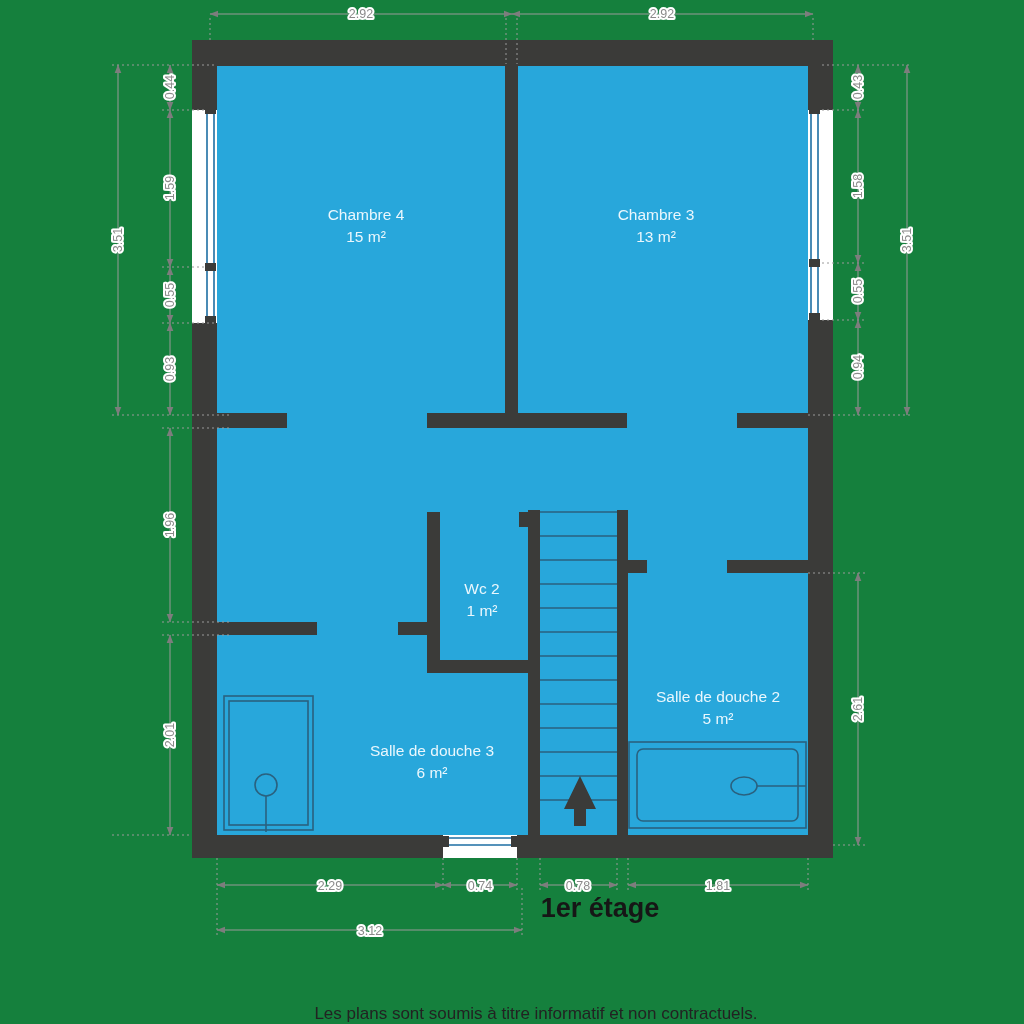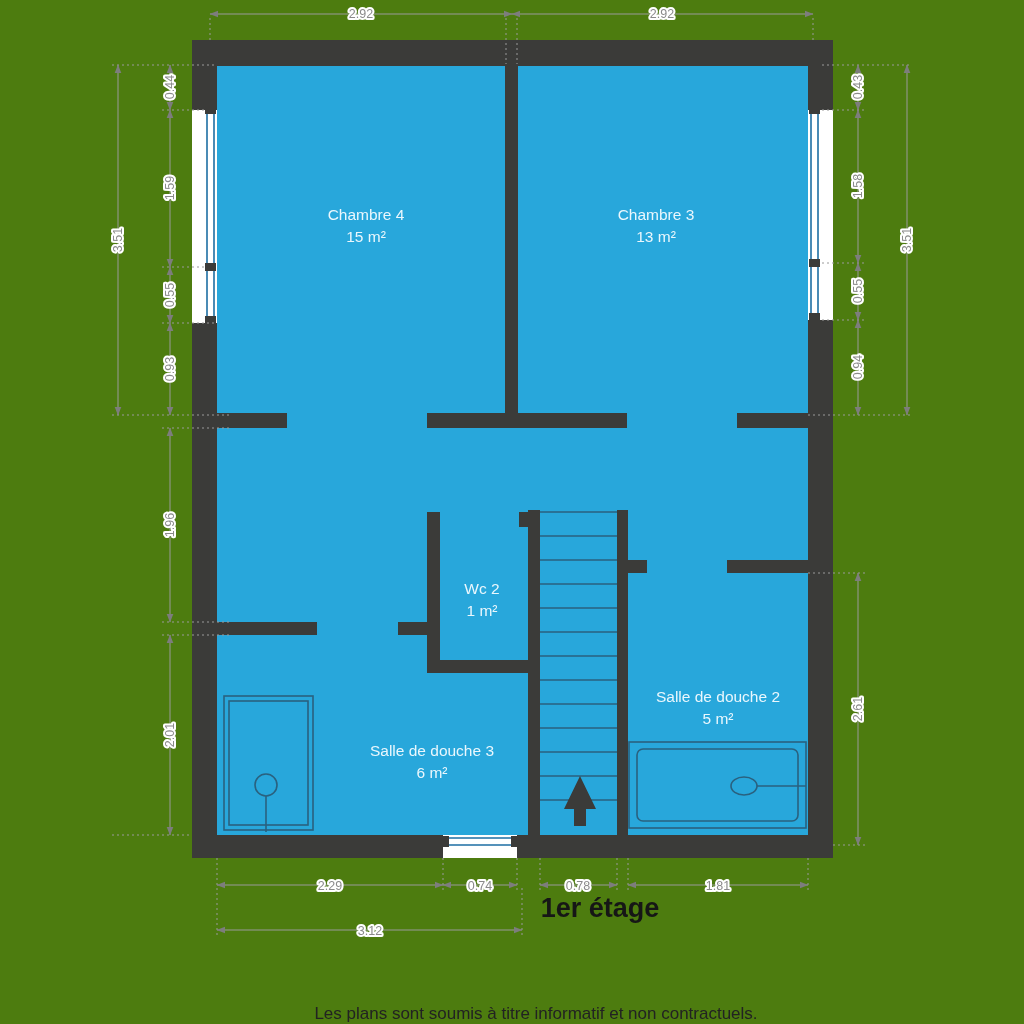--- a/index.html
+++ b/index.html
@@ -1,16 +1,16 @@
 <!DOCTYPE html>
 <html style="--floor: #28a7db; --wall: #3b3b39; --window: #1d6ea3; --fixture: #2a617f; --dim-line: #9a9a9a; --dim-text: #8a8a8a; --room-text: #eaf7fd; --text-dark: #161616;"><head>
 <meta charset="utf-8">
 <style>
   html,body{margin:0;padding:0;background:#ffffff;}
-  .page{position:relative;width:1024px;height:1024px;background:#4d7c0f;overflow:hidden;
+  .page{position:relative;width:1024px;height:1024px;background:#15803d;overflow:hidden;
         font-family:"Liberation Sans",sans-serif;}
   svg{display:block;}
   .floor{fill:var(--floor);}
   .wall{fill:var(--wall);}
   .winrecess{fill:#ffffff;}
   .win{stroke:var(--window);stroke-width:1.6;fill:none;}
   .winpost{fill:var(--wall);}
   .tread{stroke:var(--fixture);stroke-width:1.4;}
   .fixture{stroke:var(--fixture);stroke-width:1.6;fill:none;}
   .dimline{stroke:var(--dim-line);stroke-width:1;fill:none;}

